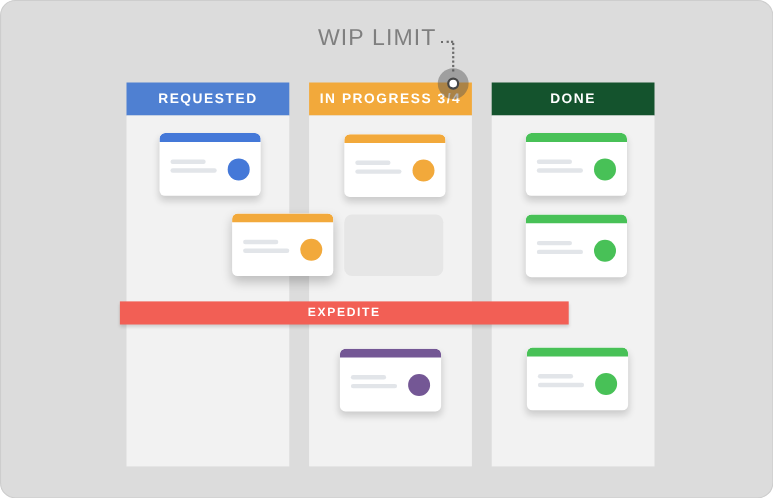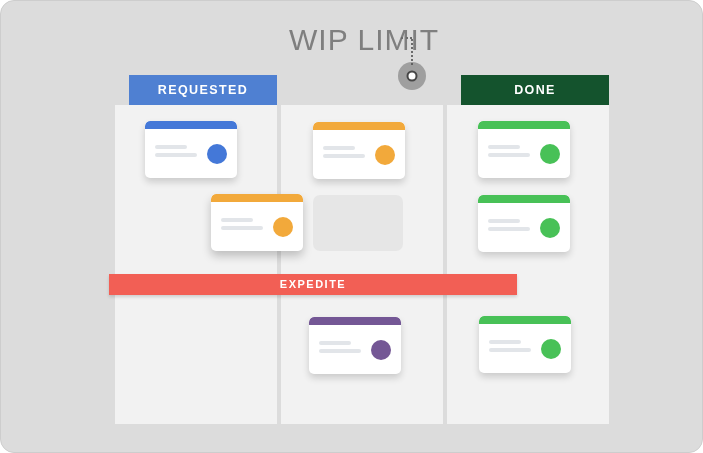--- a/index.html
+++ b/index.html
@@ -2,30 +2,30 @@
 <html><head>
 <meta charset="utf-8">
 <style>
   html,body{margin:0;padding:0;background:#ffffff;}
   .frame{
     position:relative;width:703px;height:453px;box-sizing:border-box;
     background:#dcdcdc;border:1px solid #cdcdcd;border-radius:14px;overflow:hidden;
     font-family:"Liberation Sans", sans-serif;
   }
   
-  .wip-title{position:absolute;left:288px;top:22px;font-size:30px;letter-spacing:1px;
+  .wip-title{position:absolute;left:288px;top:22px;font-size:21px;letter-spacing:1px;
     color:#7f7f7f;white-space:nowrap;}
   .conn-h{position:absolute;left:400px;top:36px;width:11px;height:0;border-top:2px dotted #6b6b6b;}
   .conn-v{position:absolute;left:410px;top:38px;width:0;height:26px;border-left:2px dotted #6b6b6b;}
   .pin{position:absolute;left:397px;top:61px;width:28px;height:28px;border-radius:50%;
     background:rgba(84,84,84,0.45);z-index:7;}
   .pin-dot{position:absolute;left:50%;top:50%;transform:translate(-50%,-50%);
     width:7px;height:7px;background:#fff;border:2px solid #464646;border-radius:50%;}
   
-  .col{position:absolute;top:74px;width:148px;height:349px;padding-left:14px;}
+  .col{position:absolute;top:74px;width:148px;height:349px;}
   .col-requested{left:114px;}
   .col-inprogress{left:280px;}
   .col-done{left:446px;}
   .col-header{height:30px;line-height:30px;text-align:center;color:#ffffff;
     font-size:12.5px;font-weight:bold;letter-spacing:1.4px;white-space:nowrap;}
   .col-body{position:absolute;left:0;right:0;top:30px;bottom:0;background:#f2f2f2;}
   
   .expedite{position:absolute;left:108px;top:273px;width:408px;height:21px;line-height:21px;
     text-align:center;color:#ffffff;font-size:11px;font-weight:bold;letter-spacing:1.5px;
     z-index:3;box-shadow:0 2px 3px rgba(0,0,0,0.15);}
@@ -58,20 +58,21 @@
   <div class="pin">
     <div class="pin-dot"></div>
   </div>
 
   <div class="col col-requested">
     <div class="col-header" style="background-color: rgb(79, 128, 210);">REQUESTED</div>
     <div class="col-body"></div>
   </div>
 
   <div class="col col-inprogress">
+    <div class="col-header" style="background-color: rgb(242, 169, 59);">IN PROGRESS 3/4</div>
     <div class="col-body"></div>
   </div>
 
   <div class="col col-done">
     <div class="col-header" style="background-color: #14532d;">DONE</div>
     <div class="col-body"></div>
   </div>
 
   <div class="empty-slot" style="background-color: rgb(230, 230, 230);"></div>
 

